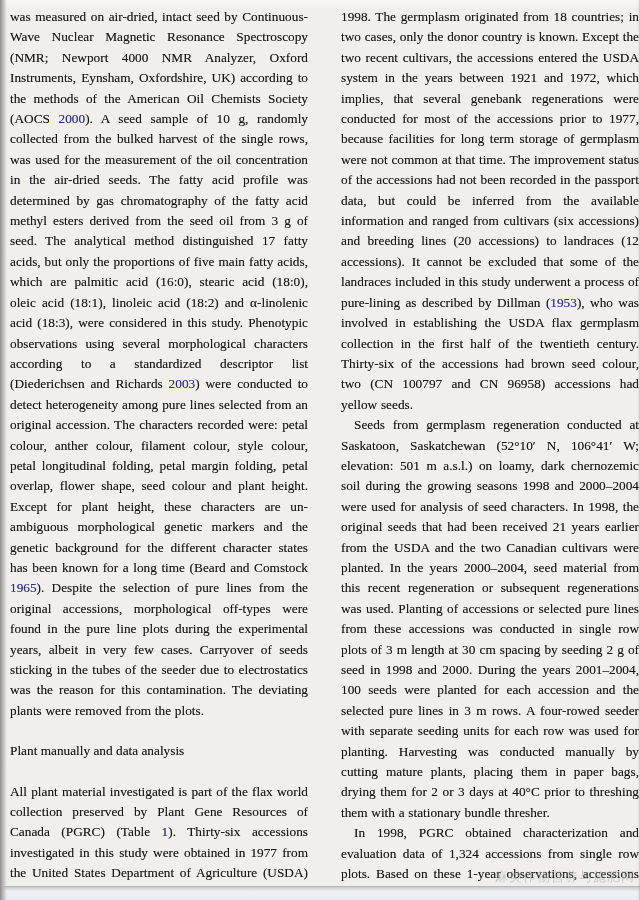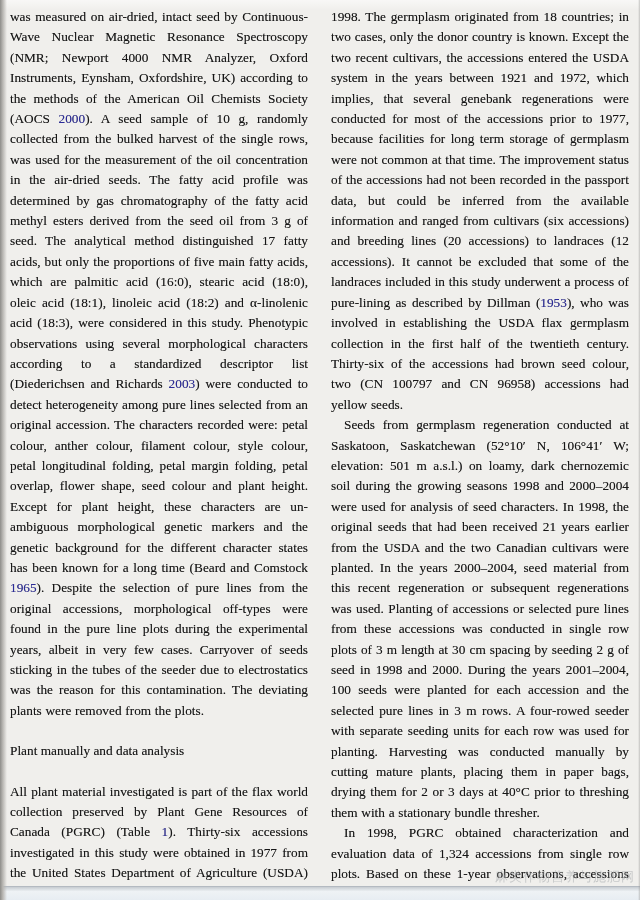--- a/index.html
+++ b/index.html
@@ -32,21 +32,21 @@
   .scan-edge-bottom {
     position: absolute; left: 0; right: 0; bottom: 0; height: 13px;
     background: linear-gradient(to bottom, #c7ccd1 0, #eef2f5 35%, #e7edf2 100%);
     border-top: 1px solid #b4bac1;
     z-index: 2;
   }
   .content {
     position: absolute;
     left: 10px; top: 7px; right: 11px; bottom: 16px;
     display: flex;
-    gap: 23px;
+    gap: 33px;
     z-index: 1;
   }
   .column {
     width: 298px;
     flex: 0 0 298px;
   }
   .para {
     margin: 0;
     font-size: 13.3px;
     line-height: 20.4px;

